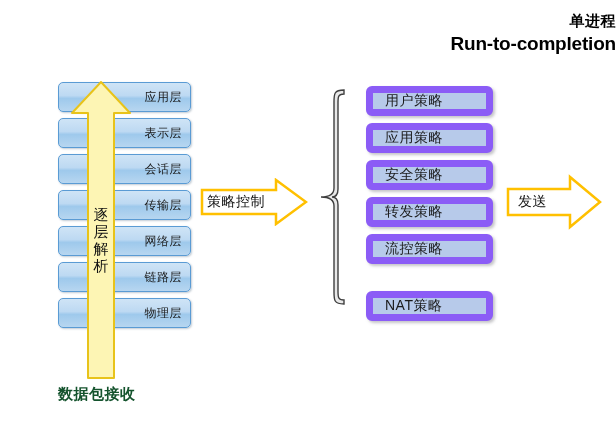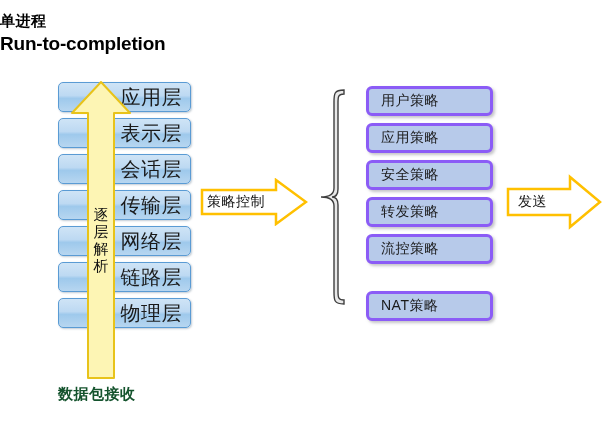--- a/index.html
+++ b/index.html
@@ -9,21 +9,21 @@
     font-family:"Liberation Sans","DejaVu Sans",sans-serif;
     position:relative;
     overflow:hidden;
   }
   #canvas{position:absolute;left:0;top:0;width:616px;height:424px;}
 
   
   .title{
     position:absolute;
     left:0;width:616px;
-    text-align:left;
+    text-align:right;
     font-weight:bold;
     color:#000000;
     white-space:nowrap;
   }
   .title-cn{top:12px;font-size:15px;letter-spacing:.5px;}
   .title-en{top:33px;font-size:19px;letter-spacing:-.2px;}
 
   
   .layer-stack{position:absolute;left:58px;top:82px;width:140px;height:272px;}
   .layer-box{
@@ -32,21 +32,21 @@
     box-sizing:border-box;
     border:1px solid #5a9bd4;
     border-radius:5px;
     background:linear-gradient(to bottom,#cfe4f6 0%,#bdd9f2 45%,#9ec9ec 55%,#b7d6f0 100%);
     box-shadow:1px 1px 2px rgba(120,140,160,.45);
   }
   .layer-label{
     position:absolute;
     right:8px;top:50%;
     transform:translateY(-50%);
-    font-size:20px;
+    font-size:12px;
     color:#1a1a1a;
     white-space:nowrap;
     letter-spacing:.5px;
   }
 
   
   .v-arrow{position:absolute;left:70px;top:80px;width:62px;height:300px;}
   .v-arrow svg{display:block;}
   .v-arrow-text{
     position:absolute;
@@ -90,21 +90,21 @@
   .brace{position:absolute;left:320px;top:88px;width:26px;height:218px;}
   .brace svg{display:block;}
 
   
   .policy-stack{position:absolute;left:366px;top:86px;width:135px;height:222px;}
   .policy-box{
     position:absolute;left:0;
     width:127px;height:30px;
     box-sizing:border-box;
     background:#b7caea;
-    border:3px solid #8b5cf6;
+    border:7px solid #8b5cf6;
     border-radius:6px;
     box-shadow:2px 2px 3px rgba(140,140,145,.5);
   }
   .policy-label{
     position:absolute;
     left:12px;top:50%;
     transform:translateY(-50%);
     font-size:14px;
     color:#1a1a1a;
     white-space:nowrap;

